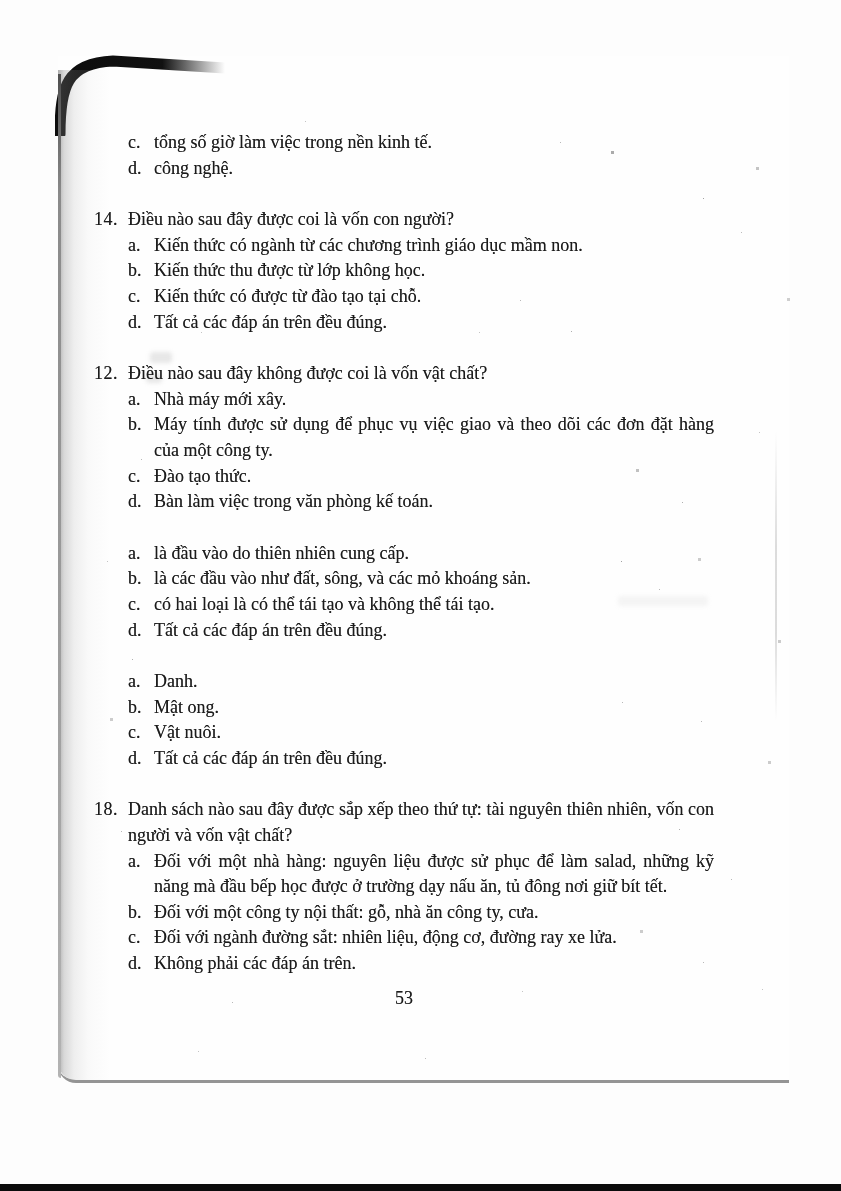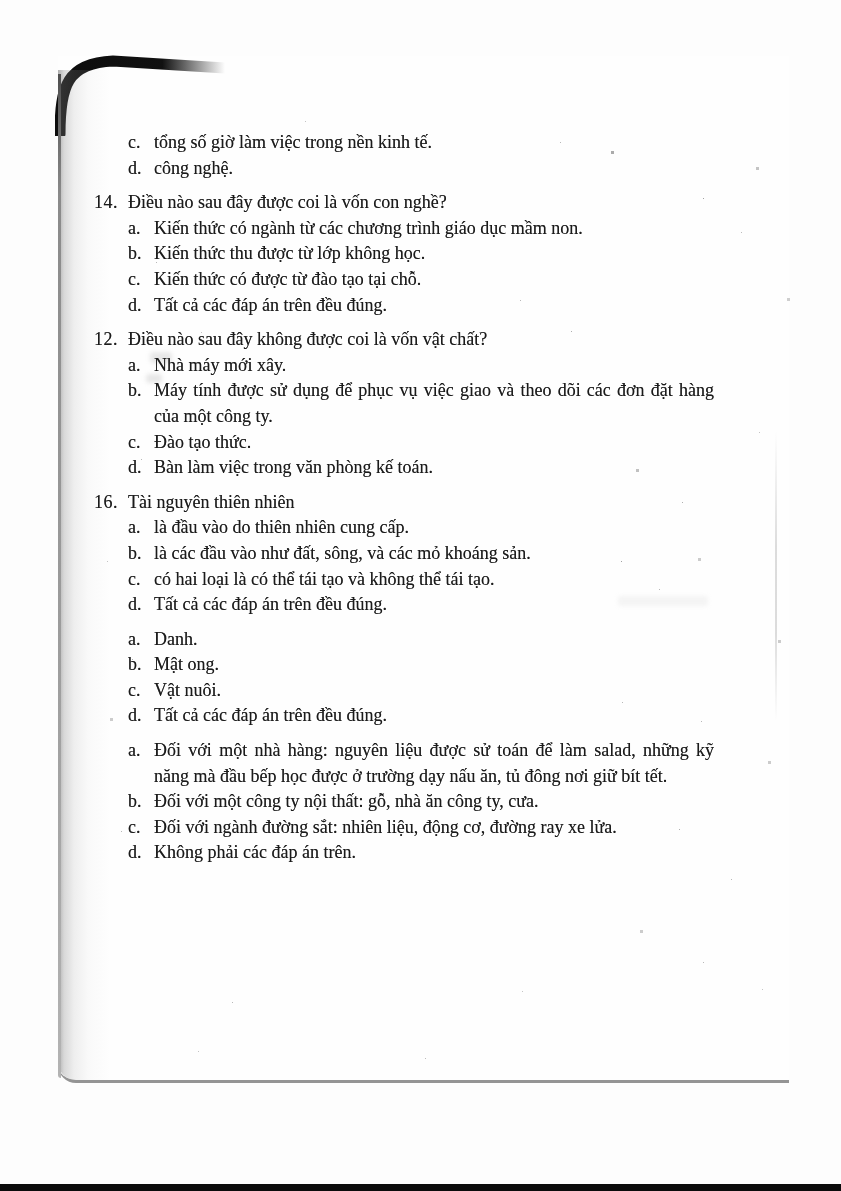--- a/index.html
+++ b/index.html
@@ -74,21 +74,21 @@
   
   .text-col {
     position: absolute;
     left: 36px; top: 74px;
     width: 620px;
     color: #1b1b1b;
     font-size: 18px;
     line-height: 25.6px;
     text-shadow: 0 0 0.5px rgba(20,20,20,0.55);
   }
-  .question { margin-top: 9px; }
+  .question { margin-top: 26px; }
   .question:first-child { margin-top: 0; }
   .stem { display: flex; align-items: flex-start; }
   .q-num {
     flex: 0 0 34px;
     letter-spacing: 0.5px;
   }
   .q-text {
     flex: 1 1 auto;
     text-align: justify;
   }
@@ -194,21 +194,21 @@
   </div>
             <div class="option">
     <span class="opt-letter">d.</span>
     <span class="opt-text">công nghệ.</span>
   </div>
           </div>
   </div>
         <div class="question">
     <div class="stem">
       <span class="q-num">14.</span>
-      <span class="q-text">Điều nào sau đây được coi là vốn con nghề?</span>
+      <span class="q-text">Điều nào sau đây được coi là vốn con người?</span>
     </div>
     <div class="options">
             <div class="option">
     <span class="opt-letter">a.</span>
     <span class="opt-text">Kiến thức có ngành từ các chương trình giáo dục mầm non.</span>
   </div>
             <div class="option">
     <span class="opt-letter">b.</span>
     <span class="opt-text">Kiến thức thu được từ lớp không học.</span>
   </div>
@@ -240,83 +240,84 @@
     <span class="opt-letter">c.</span>
     <span class="opt-text">Đào tạo thức.</span>
   </div>
             <div class="option">
     <span class="opt-letter">d.</span>
     <span class="opt-text">Bàn làm việc trong văn phòng kế toán.</span>
   </div>
           </div>
   </div>
         <div class="question">
+    <div class="options">
+            <div class="option">
+    <span class="opt-letter">a.</span>
+    <span class="opt-text">là đầu vào do thiên nhiên cung cấp.</span>
+  </div>
+            <div class="option">
+    <span class="opt-letter">b.</span>
+    <span class="opt-text">là các đầu vào như đất, sông, và các mỏ khoáng sản.</span>
+  </div>
+            <div class="option">
+    <span class="opt-letter">c.</span>
+    <span class="opt-text">có hai loại là có thể tái tạo và không thể tái tạo.</span>
+  </div>
+            <div class="option">
+    <span class="opt-letter">d.</span>
+    <span class="opt-text">Tất cả các đáp án trên đều đúng.</span>
+  </div>
+          </div>
+  </div>
+        <div class="question">
+    <div class="options">
+            <div class="option">
+    <span class="opt-letter">a.</span>
+    <span class="opt-text">Danh.</span>
+  </div>
+            <div class="option">
+    <span class="opt-letter">b.</span>
+    <span class="opt-text">Mật ong.</span>
+  </div>
+            <div class="option">
+    <span class="opt-letter">c.</span>
+    <span class="opt-text">Vật nuôi.</span>
+  </div>
+            <div class="option">
+    <span class="opt-letter">d.</span>
+    <span class="opt-text">Tất cả các đáp án trên đều đúng.</span>
+  </div>
+          </div>
+  </div>
+        <div class="question">
     <div class="stem">
-      <span class="q-num">16.</span>
-      <span class="q-text">Tài nguyên thiên nhiên</span>
+      <span class="q-num">18.</span>
+      <span class="q-text">Danh sách nào sau đây được sắp xếp theo thứ tự: tài nguyên thiên nhiên, vốn con người và vốn vật chất?</span>
     </div>
     <div class="options">
             <div class="option">
     <span class="opt-letter">a.</span>
-    <span class="opt-text">là đầu vào do thiên nhiên cung cấp.</span>
-  </div>
-            <div class="option">
-    <span class="opt-letter">b.</span>
-    <span class="opt-text">là các đầu vào như đất, sông, và các mỏ khoáng sản.</span>
-  </div>
-            <div class="option">
-    <span class="opt-letter">c.</span>
-    <span class="opt-text">có hai loại là có thể tái tạo và không thể tái tạo.</span>
-  </div>
-            <div class="option">
-    <span class="opt-letter">d.</span>
-    <span class="opt-text">Tất cả các đáp án trên đều đúng.</span>
-  </div>
-          </div>
-  </div>
-        <div class="question">
-    <div class="options">
-            <div class="option">
-    <span class="opt-letter">a.</span>
-    <span class="opt-text">Danh.</span>
-  </div>
-            <div class="option">
-    <span class="opt-letter">b.</span>
-    <span class="opt-text">Mật ong.</span>
-  </div>
-            <div class="option">
-    <span class="opt-letter">c.</span>
-    <span class="opt-text">Vật nuôi.</span>
-  </div>
-            <div class="option">
-    <span class="opt-letter">d.</span>
-    <span class="opt-text">Tất cả các đáp án trên đều đúng.</span>
-  </div>
-          </div>
-  </div>
-        <div class="question">
-    <div class="options">
-            <div class="option">
-    <span class="opt-letter">a.</span>
-    <span class="opt-text">Đối với một nhà hàng: nguyên liệu được sử toán để làm salad, những kỹ năng mà đầu bếp học được ở trường dạy nấu ăn, tủ đông nơi giữ bít tết.</span>
+    <span class="opt-text">Đối với một nhà hàng: nguyên liệu được sử phục để làm salad, những kỹ năng mà đầu bếp học được ở trường dạy nấu ăn, tủ đông nơi giữ bít tết.</span>
   </div>
             <div class="option">
     <span class="opt-letter">b.</span>
     <span class="opt-text">Đối với một công ty nội thất: gỗ, nhà ăn công ty, cưa.</span>
   </div>
             <div class="option">
     <span class="opt-letter">c.</span>
     <span class="opt-text">Đối với ngành đường sắt: nhiên liệu, động cơ, đường ray xe lửa.</span>
   </div>
             <div class="option">
     <span class="opt-letter">d.</span>
     <span class="opt-text">Không phải các đáp án trên.</span>
   </div>
           </div>
   </div>
+        <div class="page-number">53</div>
       </div>
 
   </div>
 
   <div class="speckles"></div>
   <div class="scanner-bar"></div>
 
 </div>
 
 </body></html>

